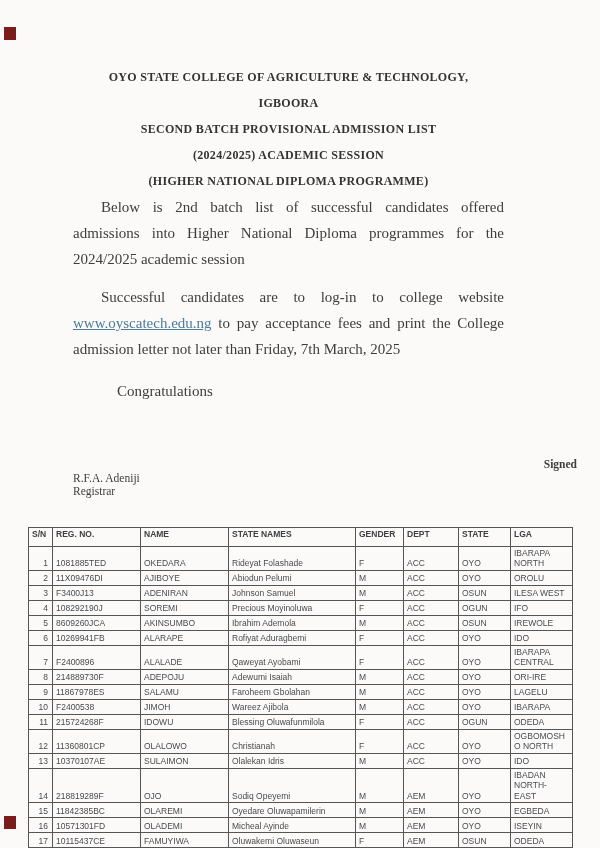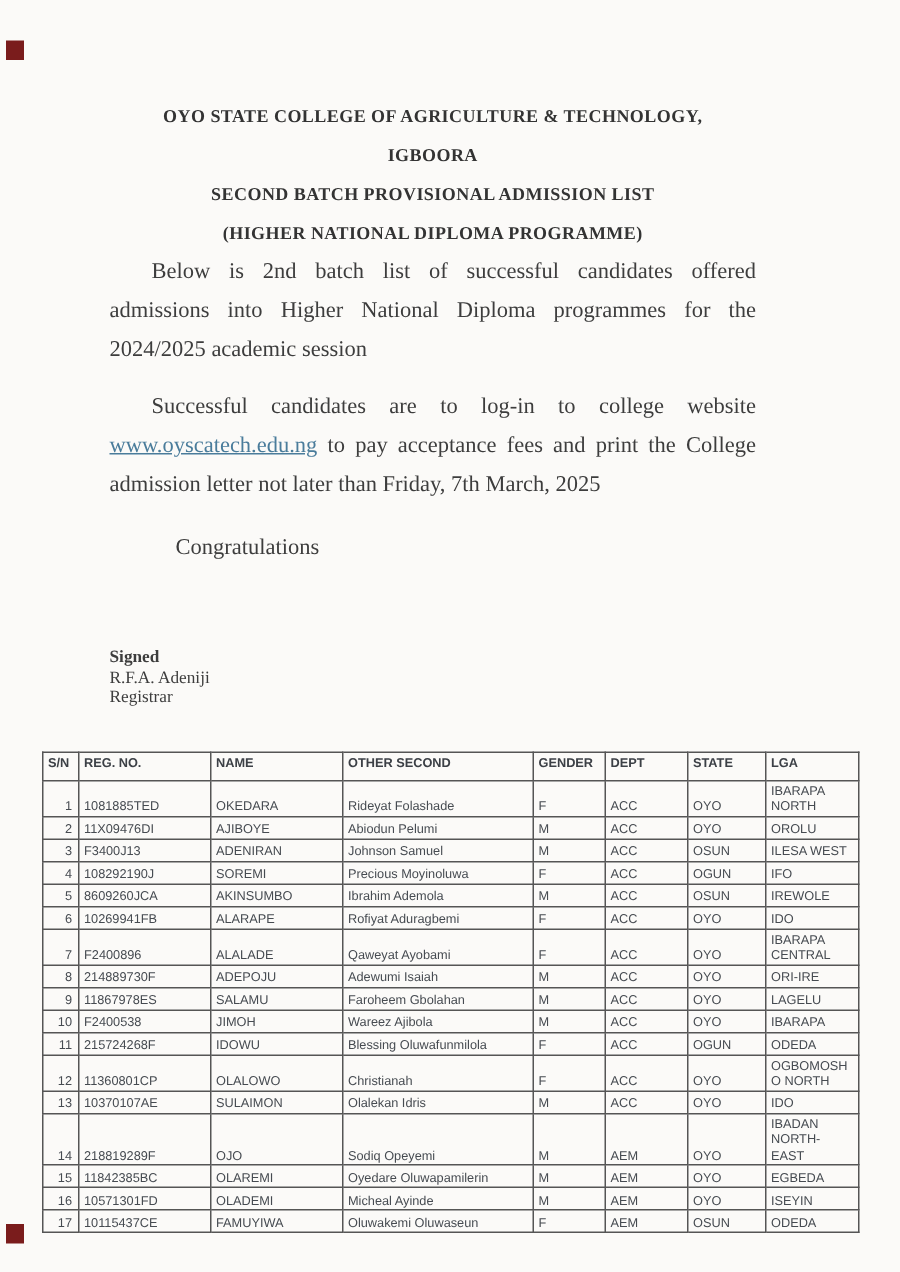--- a/index.html
+++ b/index.html
@@ -44,21 +44,21 @@
   a.site-link{
     text-decoration:underline;
     cursor:pointer;
   }
   .sig-block{
     margin:54px 0 0 73px;
     font-size:11.5px;
     line-height:13.5px;
     color:#3d3d3d;
   }
-  .sig-block .signed{font-weight:bold;}
+  .sig-block .signed{font-weight:bold;text-align:right;}
   table.adm{
     border-collapse:collapse;
     table-layout:fixed;
     width:544px;
     margin:28px 12px 0 28px;
     font-family:"Liberation Sans", sans-serif;
     font-size:8.5px;
     color:#464b51;
   }
   table.adm th, table.adm td{
@@ -86,20 +86,21 @@
 
 <div class="page">
 
   <div class="corner-mark top" style="background: rgb(122, 28, 28);"></div>
   <div class="corner-mark bottom" style="background: rgb(122, 28, 28);"></div>
 
   <div class="doc-head">
     <div class="hline">OYO STATE COLLEGE OF AGRICULTURE &amp; TECHNOLOGY,</div>
     <div class="hline">IGBOORA</div>
     <div class="hline">SECOND BATCH PROVISIONAL ADMISSION LIST</div>
+    <div class="hline">(2024/2025) ACADEMIC SESSION</div>
     <div class="hline">(HIGHER NATIONAL DIPLOMA PROGRAMME)</div>
   </div>
 
   <div class="doc-body">
     <p class="para indent">Below is 2nd batch list of successful candidates offered admissions into Higher National Diploma programmes for the 2024/2025 academic session</p>
     <div class="force-justify">Successful candidates are to log-in to college website</div>
     <p class="para"><a class="site-link" style="color: rgb(74, 124, 155);">www.oyscatech.edu.ng</a><span> to pay acceptance fees and print the College admission letter not later than Friday, 7th March, 2025</span></p>
     <p class="cong">Congratulations</p>
   </div>
 
@@ -118,21 +119,21 @@
       <col class="w-gender">
         <col class="w-dept">
         <col class="w-state">
         <col class="w-lga">
     </colgroup>
     <thead>
       <tr>
           <th>S/N</th>
           <th>REG. NO.</th>
           <th>NAME</th>
-          <th>OTHER SECOND</th>
+          <th>STATE NAMES</th>
           <th>GENDER</th>
           <th>DEPT</th>
           <th>STATE</th>
           <th>LGA</th>
         </tr>
     </thead>
     <tbody>
         <tr>
           <td class="c-sn">1</td>
           <td class="c-reg_no">1081885TED</td>

